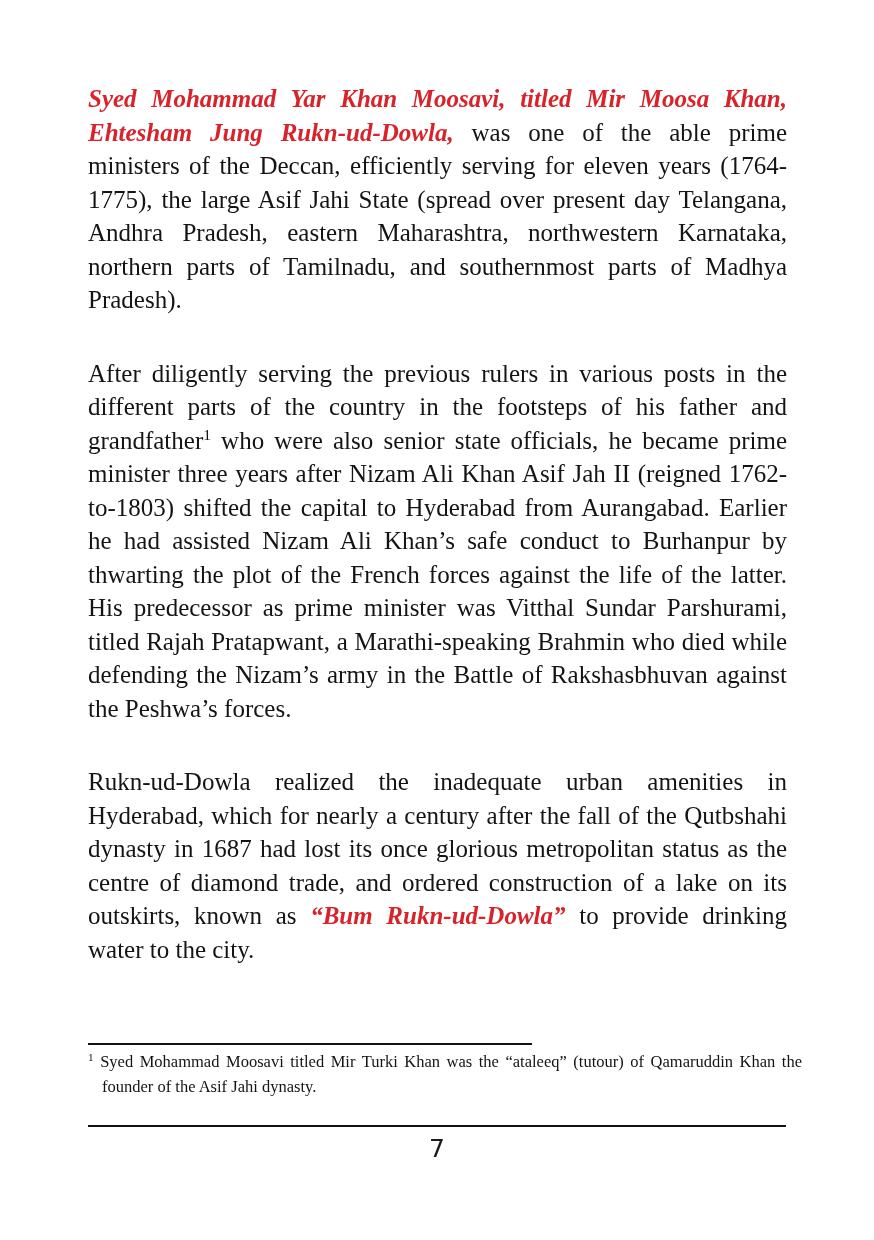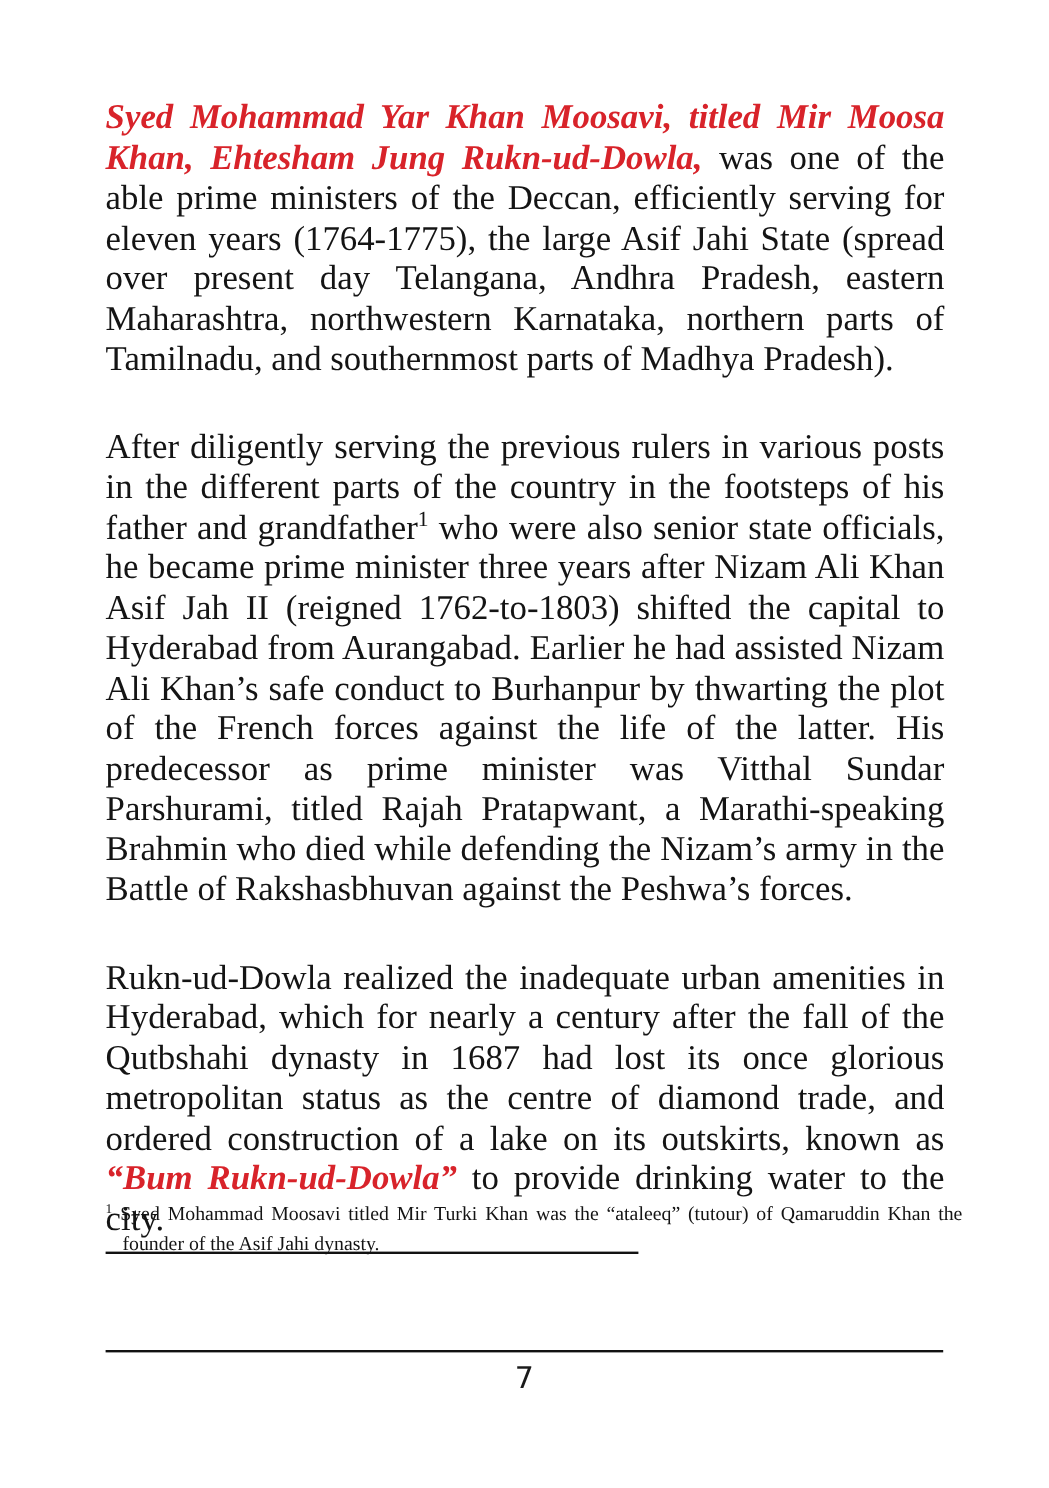--- a/index.html
+++ b/index.html
@@ -17,21 +17,21 @@
     overflow: hidden;
   }
   .content {
     position: absolute;
     top: 82px;
     left: 88px;
     width: 699px;
   }
   .body-par {
     margin: 0 0 40px 0;
-    font-size: 29px;
+    font-size: 25px;
     line-height: 33.5px;
     text-align: justify;
     text-justify: inter-word;
   }
   .body-par:last-child { margin-bottom: 0; }
   .red-bi {
     color: #d8232a;
     font-weight: bold;
     font-style: italic;
   }
@@ -42,21 +42,21 @@
   }
   .footnote-sep {
     position: absolute;
     top: 1043px;
     left: 88px;
     width: 444px;
     border-top: 2px solid #121212;
   }
   .footnote {
     position: absolute;
-    top: 1000px;
+    top: 1050px;
     left: 88px;
     width: 700px;
     font-size: 16.5px;
     line-height: 24.5px;
     text-align: justify;
     text-justify: inter-word;
     padding-left: 14px;
     text-indent: -14px;
   }
   .footnote sup {

